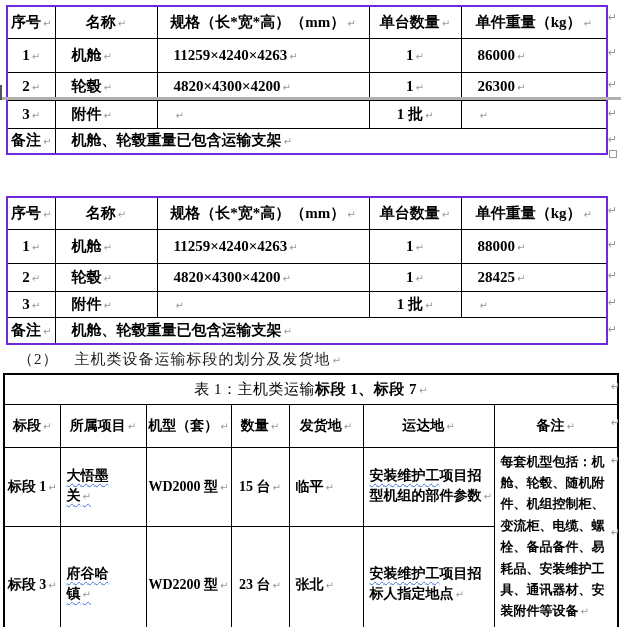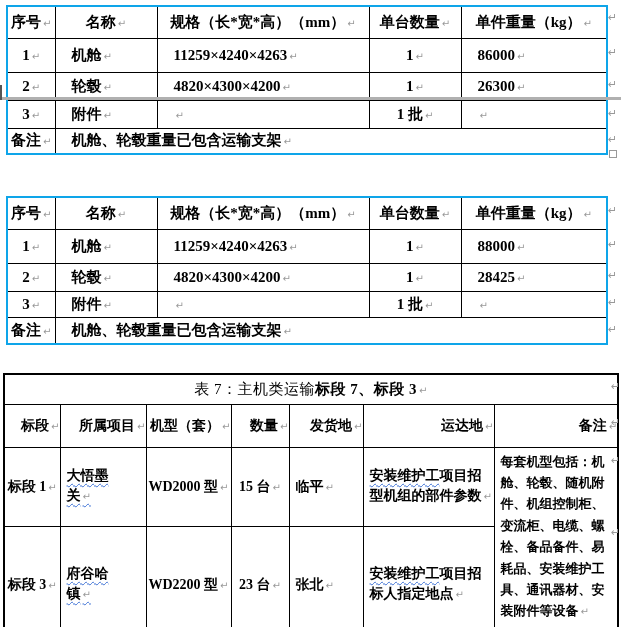--- a/index.html
+++ b/index.html
@@ -5,31 +5,31 @@
   * { margin:0; padding:0; box-sizing:border-box; }
   html,body { background:#ffffff; }
   .page {
     position:relative; width:621px; height:627px; background:#fff; overflow:hidden;
     font-family:"Liberation Serif","DejaVu Serif",serif; color:#000;
   }
   table { border-collapse:collapse; table-layout:fixed; position:absolute; background:#fff; }
   td,th { border:1px solid #000; vertical-align:middle; overflow:hidden; }
 
   
-  .t12 { left:6px; top:5px; width:600px; border:2px solid #0ea5e9; font-weight:bold; font-size:15px; }
+  .t12 { left:6px; top:5px; width:600px; border:2px solid #6d28d9; font-weight:bold; font-size:15px; }
   #t2 { top:196px; }
   .t12 th { text-align:center; font-weight:bold; }
   .h32{height:32px}.h34{height:34px}.h28{height:28px}.h26{height:26px}.h27{height:27px}
   .h30{height:30px}.h43{height:43px}.h79{height:79px}.h98{height:118px}
   .c { text-align:center; }
   .l { text-align:left; padding-left:16px; }
 
   
   #t3 { left:3px; top:373px; width:614px; border:2px solid #000; font-weight:bold; font-size:14px; }
-  #t3 th { text-align:right; font-weight:bold; }
+  #t3 th { text-align:center; font-weight:bold; }
   #t3 .title-cell { font-weight:normal; font-size:15px; text-align:center; letter-spacing:0.5px; }
   .pre { white-space:pre-line; line-height:20px; }
   #t3 .l { padding-left:6px; }
   #t3 .remarks { vertical-align:top; text-align:left; padding:3px 3px 8px 6px;
                  font-size:13px; line-height:21.4px; white-space:pre-line; }
   .bold { font-weight:bold; }
   .wavy { text-decoration-line:underline; text-decoration-style:wavy;
           text-decoration-color:#3b6fd4; text-decoration-thickness:1px;
           text-underline-offset:3px; }
 
@@ -143,34 +143,37 @@
       <td class="c pm">1 批<span class="pmark">↵</span></td>
       <td class="l pm"><span class="pmark">↵</span></td>
     </tr>
     <tr class="h27">
       <td class="c pm">备注<span class="pmark">↵</span></td>
       <td class="l pm" colspan="4">机舱、轮毂重量已包含运输支架<span class="pmark">↵</span></td>
     </tr>
   </tbody>
     </table>
 
+  <div id="p2" class="para">
+    <span>（2）　主机类设备运输标段的划分及发货地</span><span class="pmark">↵</span>
+  </div>
 
   <table id="t3">
     <colgroup>
       <col style="width:56px">
         <col style="width:86px">
         <col style="width:85px">
         <col style="width:58px">
       <col style="width:74px">
         <col style="width:131px">
         <col style="width:124px">
     </colgroup>
     <tbody>
         <tr class="h30">
-      <td class="title-cell pm" colspan="7"><span>表 7：主机类运输</span><span class="bold">标段 7、标段 3</span><span class="pmark">↵</span></td>
+      <td class="title-cell pm" colspan="7"><span>表 1：主机类运输</span><span class="bold">标段 1、标段 7</span><span class="pmark">↵</span></td>
     </tr>
     <tr class="h43">
       <th class="pm">标段<span class="pmark">↵</span></th>
       <th class="pm">所属项目<span class="pmark">↵</span></th>
       <th class="pm">机型（套）<span class="pmark">↵</span></th>
       <th class="pm">数量<span class="pmark">↵</span></th>
       <th class="pm">发货地<span class="pmark">↵</span></th>
       <th class="pm">运达地<span class="pmark">↵</span></th>
       <th class="pm">备注<span class="pmark">↵</span></th>
     </tr>

